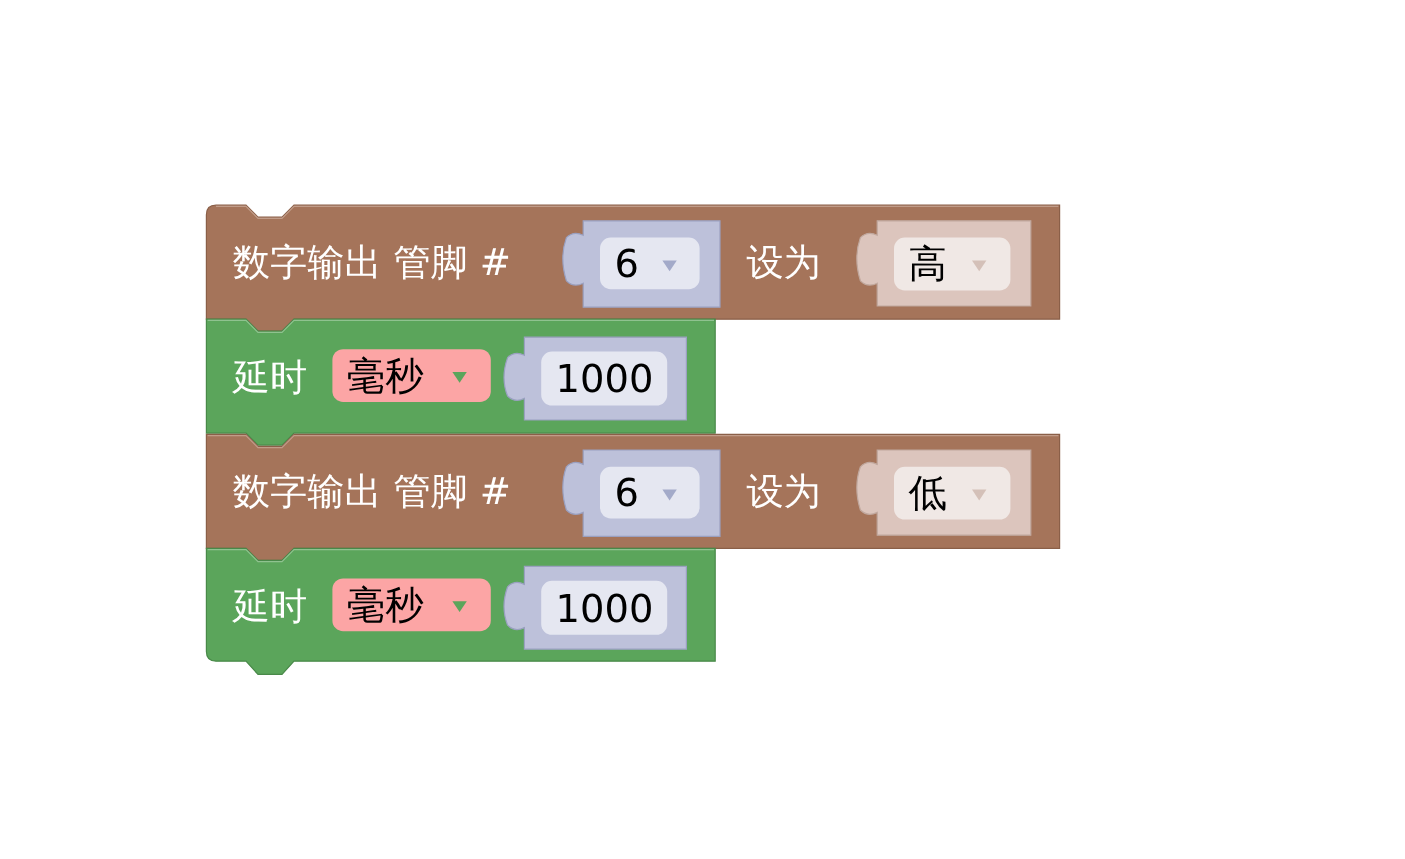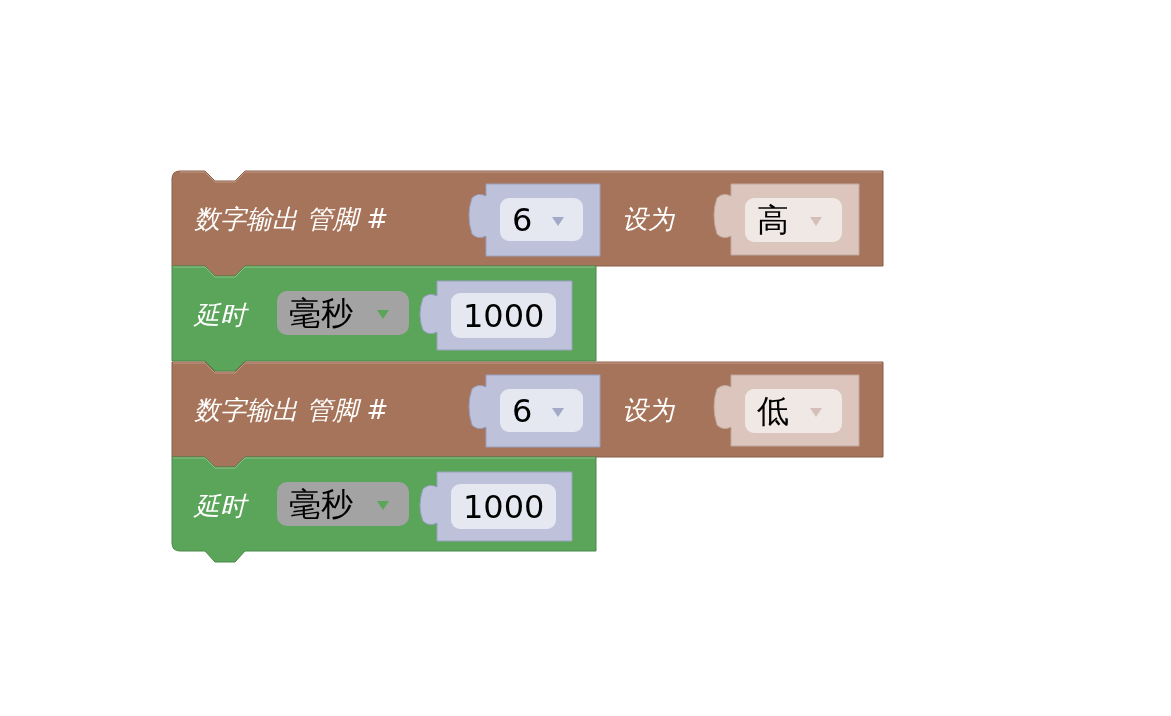--- a/index.html
+++ b/index.html
@@ -17,25 +17,24 @@
       height: 716px;
     }
     svg.blocks {
       position: absolute;
       left: 0;
       top: 0;
     }
     .label {
       position: absolute;
       color: #ffffff;
-      font-size: 26px;
+      font-size: 31px;
       line-height: 40px;
       white-space: nowrap;
       letter-spacing: 0px;
-      font-style: italic;
     }
     .field {
       position: absolute;
       border-radius: 9px;
       display: flex;
       align-items: center;
       box-sizing: border-box;
       padding-left: 12px;
       color: #000000;
       font-size: 32px;
@@ -50,21 +49,21 @@
       height: 0;
       border-left: 6px solid transparent;
       border-right: 6px solid transparent;
       border-top: 9px solid #a3aac9;
       top: 50%;
       margin-top: -3px;
     }
     .num-field { background: #e5e7f1; }
     .lvl-field { background: #f0e8e5; }
     .lvl-field .tri { border-top-color: #d4c0b8; }
-    .unit-field { background: #a3a3a3; border-radius: 10px; }
+    .unit-field { background: #fca5a5; }
     .unit-field .tri { border-top-color: #5ba55b; }
   </style>
 </head>
 <body>
 
 <div class="workspace">
 
   <svg class="blocks" width="1171" height="716" viewBox="0 0 1171 716">
 
     <g>

